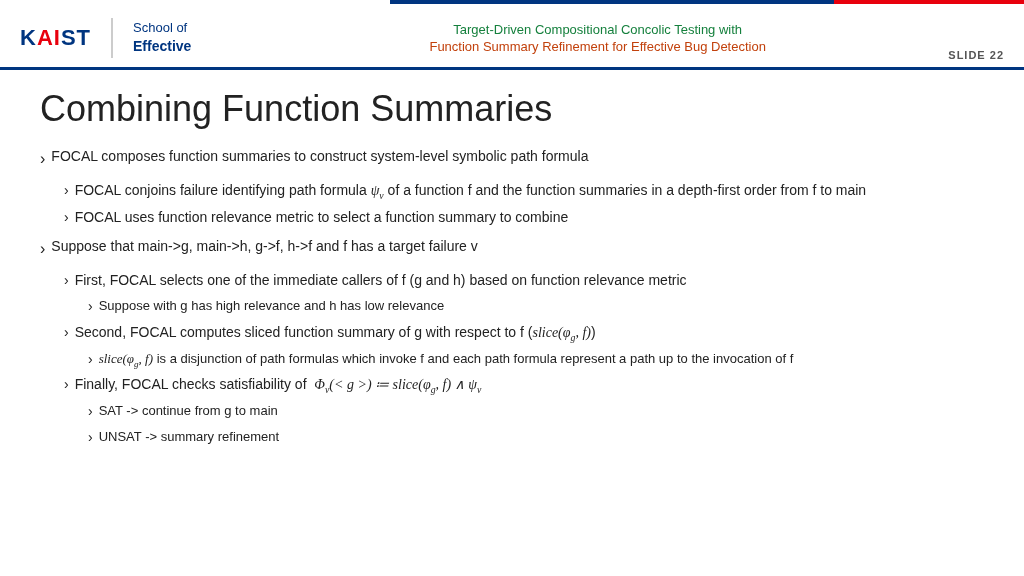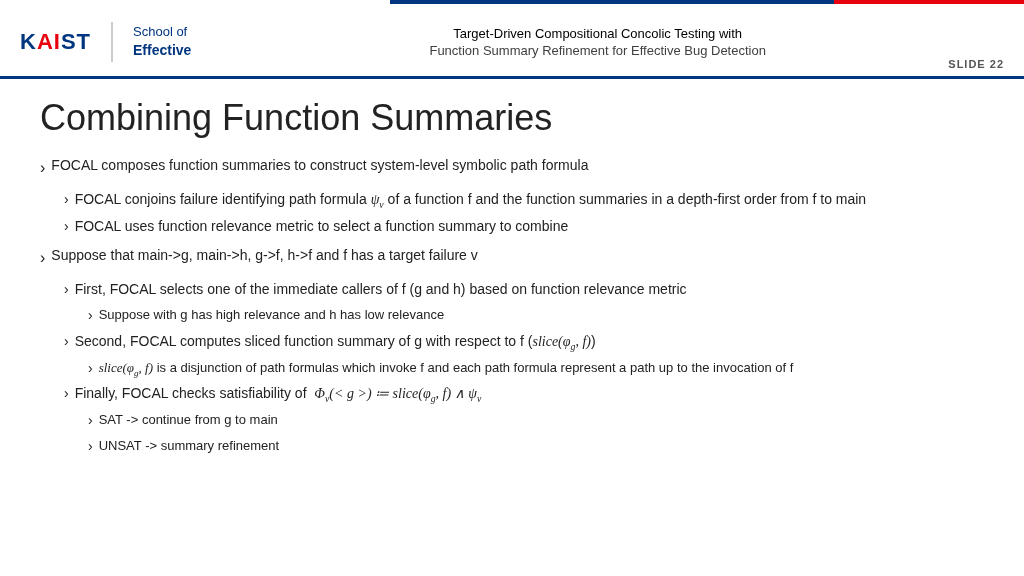--- a/index.html
+++ b/index.html
@@ -10,21 +10,21 @@
       font-family: 'Segoe UI', Arial, sans-serif;
       overflow: hidden;
       position: relative;
     }
 
     
     .header {
       display: flex;
       align-items: center;
       padding: 8px 20px 0 20px;
-      height: 79px;
+      height: 70px;
       border-bottom: 3px solid #003580;
       position: relative;
     }
 
     .logo-area {
       display: flex;
       align-items: center;
       gap: 10px;
       flex-shrink: 0;
     }
@@ -66,27 +66,27 @@
     }
 
     .header-title-area {
       flex: 1;
       text-align: center;
       padding: 0 20px;
     }
 
     .header-title-top {
       font-size: 13px;
-      color: #000000;
+      color: #15803d;
       margin-bottom: 2px;
     }
 
     .header-title-bottom {
       font-size: 13px;
-      color: #404040;
+      color: #c2410c;
     }
 
     .slide-number {
       font-size: 11px;
       color: #555;
       position: absolute;
       right: 20px;
       bottom: 6px;
       letter-spacing: 1px;
       font-weight: 600;

